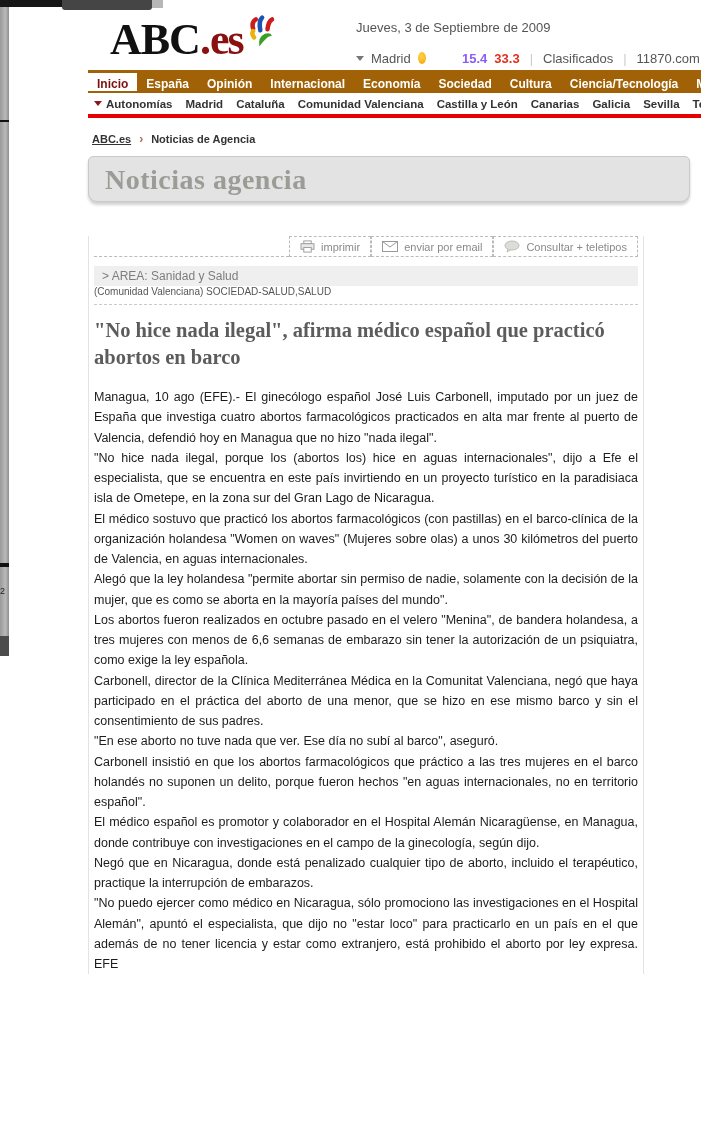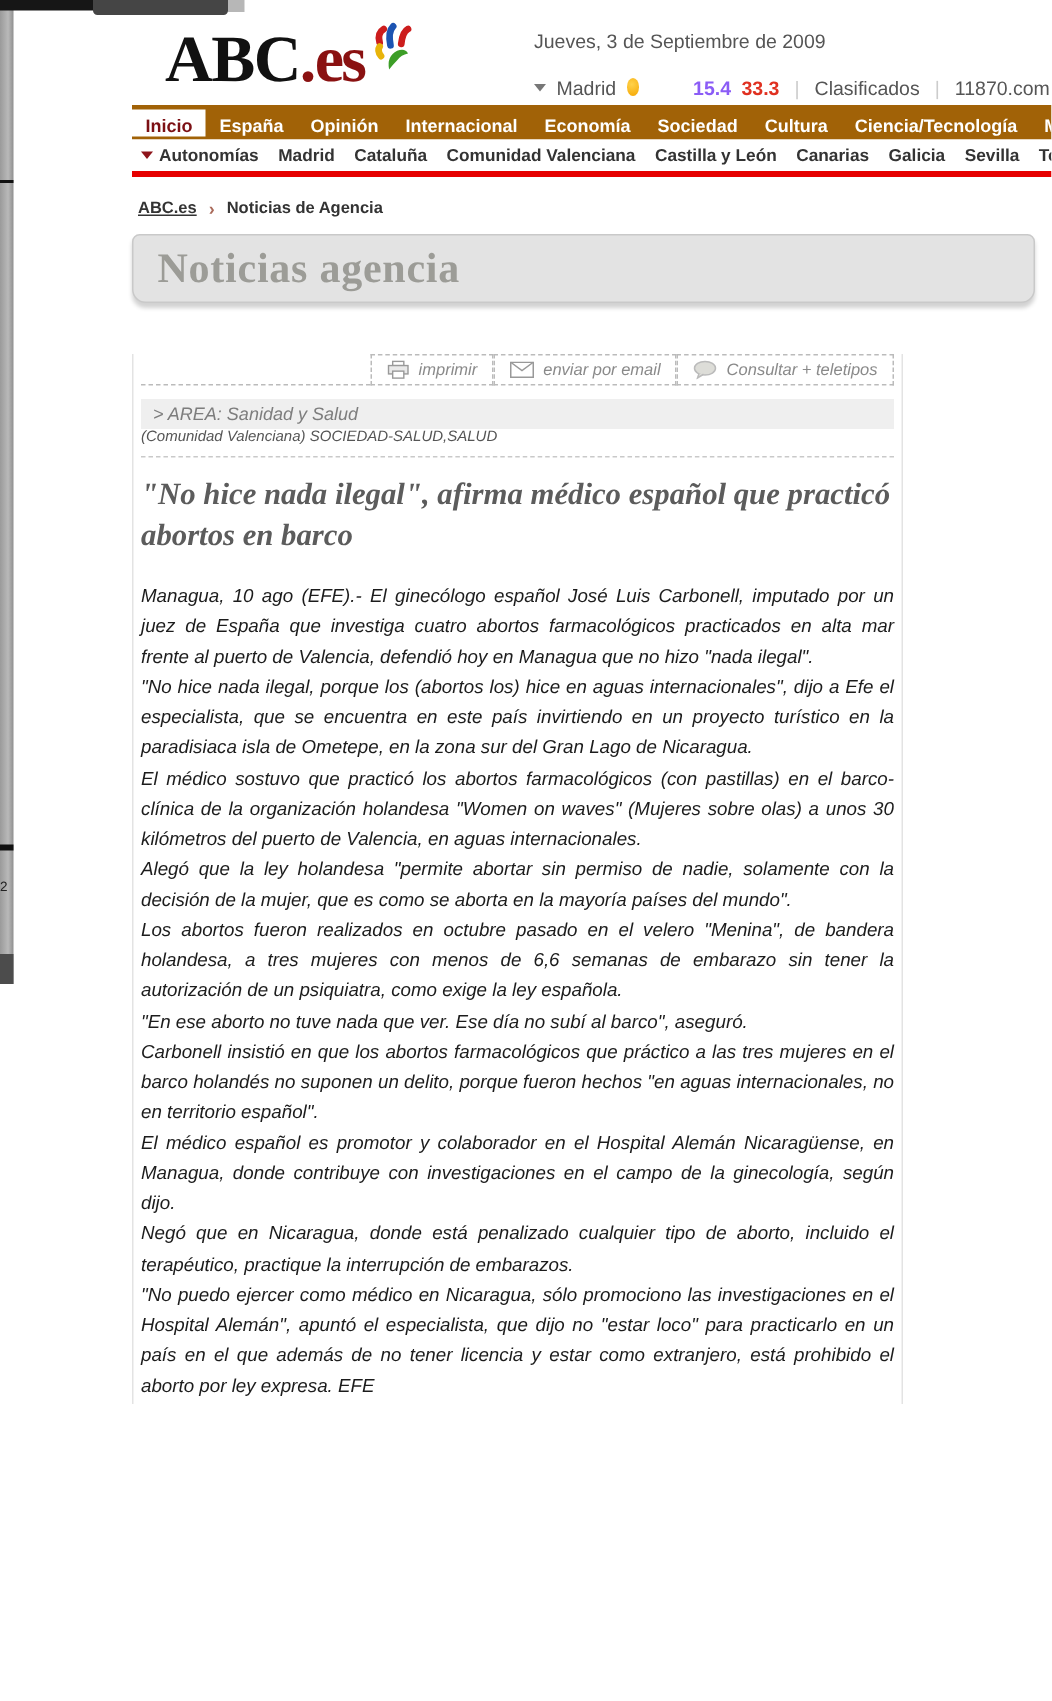--- a/index.html
+++ b/index.html
@@ -55,22 +55,22 @@
   .breadcrumb { margin:14px 0 10px 4px; font-size:11px; color:#333; display:flex; gap:8px; align-items:center;font-weight:bold; }
   .breadcrumb .home { text-decoration:underline; cursor:pointer; }
   .breadcrumb .sep { color:#aa6a5a; font-size:12px; }
   
   .section-box { width:602px; height:46px; background:#e3e3e3; border:1px solid #c9c9c9;
                  border-radius:5px 5px 9px 9px; box-shadow:0 3px 3px rgba(0,0,0,.18);
                  padding:7px 0 0 16px; margin-top:8px; }
   .section-box h1 { font-family:"Liberation Serif", serif; font-size:28px; font-weight:bold;
                     color:#9c9c97; letter-spacing:.5px; }
   
-  .card { width:514px; border-left:1px solid #e3e3e3; border-right:1px solid #e3e3e3;
-          margin-top:14px; padding:0 5px; min-height:700px;font-style:italic; }
+  .card { width:556px; border-left:1px solid #e3e3e3; border-right:1px solid #e3e3e3;
+          margin-top:14px; padding:0 5px; min-height:700px; }
   
   .toolbar { display:flex; align-items:stretch; margin-top:34px; height:21px; }
   .toolbar-spacer { flex:1; border-bottom:1px dashed #bbb; }
   .tool-btn { border:1px dashed #bbb; display:flex; align-items:center; gap:6px;
               padding:0 10px; font-size:11px; color:#8a8a8a; cursor:pointer; background:#fff; }
   .tool-btn svg { flex:0 0 auto; }
   
   .area-bar { background:#efefef; margin-top:9px; padding:3px 8px; text-align:left;
               font-size:12px; color:#7d7d7d; }
   
@@ -204,20 +204,21 @@
     <div class="art-cat">(Comunidad Valenciana) SOCIEDAD-SALUD,SALUD</div>
     <h2 class="art-title">"No hice nada ilegal", afirma médico español que practicó abortos en barco</h2>
 
     <div class="art-body">
 
     <p><span>Managua, 10 ago (EFE).- El ginecólogo español José Luis Carbonell, imputado por un juez de España que investiga cuatro abortos farmacológicos practicados en alta mar frente al puerto de Valencia, defendió hoy en Managua que no hizo "nada ilegal".</span></p>
         <p><span>"No hice nada ilegal, porque los (abortos los) hice en aguas internacionales", dijo a Efe el especialista, que se encuentra en este país invirtiendo en un proyecto turístico en la paradisiaca isla de Ometepe, en la zona sur del Gran Lago de Nicaragua.</span></p>
         <p><span>El médico sostuvo que practicó los abortos farmacológicos (con pastillas) en el barco-clínica de la organización holandesa "Women on waves" (Mujeres sobre olas) a unos 30 kilómetros del puerto de Valencia, en aguas internacionales.</span></p>
         <p><span>Alegó que la ley holandesa "permite abortar sin permiso de nadie, solamente con la decisión de la mujer, que es como se aborta en la mayoría países del mundo".</span></p>
         <p><span>Los abortos fueron realizados en octubre pasado en el velero "Menina", de bandera holandesa, a tres mujeres con menos de 6,6 semanas de embarazo sin tener la autorización de un psiquiatra, como exige la ley española.</span></p>
+        <p><span>Carbonell, director de la Clínica Mediterránea Médica en la Comunitat Valenciana, negó que haya participado en el práctica del aborto de una menor, que se hizo en ese mismo barco y sin el consentimiento de sus padres.</span></p>
         <p><span>"En ese aborto no tuve nada que ver. Ese día no subí al barco", aseguró.</span></p>
         <p><span>Carbonell insistió en que los abortos farmacológicos que práctico a las tres mujeres en el barco holandés no suponen un delito, porque fueron hechos "en aguas internacionales, no en territorio español".</span></p>
         <p><span>El médico español es promotor y colaborador en el Hospital Alemán Nicaragüense, en Managua, donde contribuye con investigaciones en el campo de la ginecología, según dijo.</span></p>
         <p><span>Negó que en Nicaragua, donde está penalizado cualquier tipo de aborto, incluido el terapéutico, practique la interrupción de embarazos.</span></p>
         <p><span>"No puedo ejercer como médico en Nicaragua, sólo promociono las investigaciones en el Hospital Alemán", apuntó el especialista, que dijo no "estar loco" para practicarlo en un país en el que además de no tener licencia y estar como extranjero, está prohibido el aborto por ley expresa. EFE</span></p>
       </div>
 
   </div>
 </div>
 

